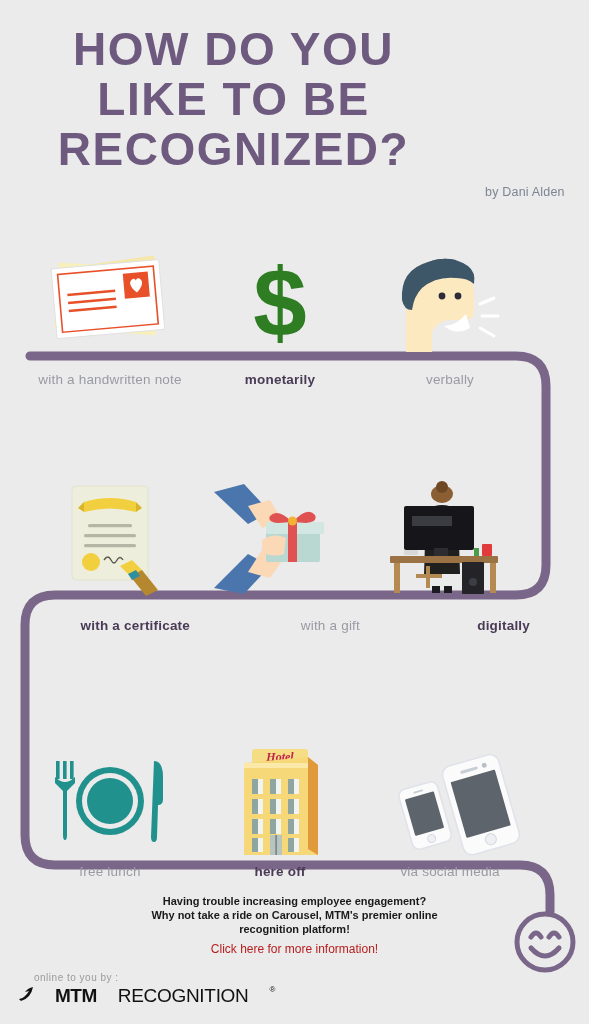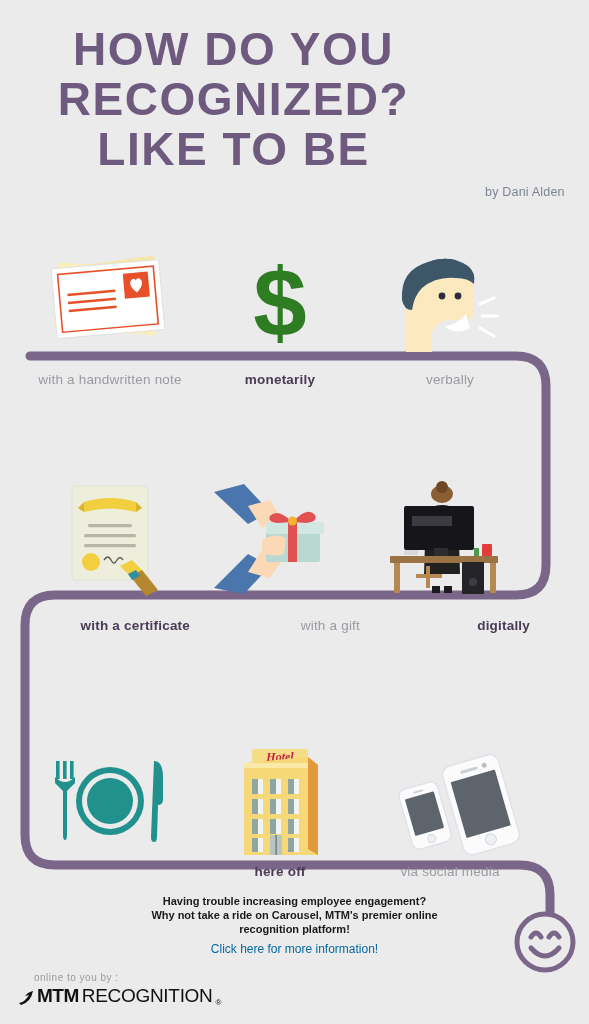--- a/index.html
+++ b/index.html
@@ -50,44 +50,44 @@
   .lab-r2 { top: 618px; text-align: right; }
   .lab-r3 { top: 864px; }
 
   
   .cta {
     position: absolute; left: 0; top: 894px; width: 589px; text-align: center;
     font-size: 11px; font-weight: bold; color: #1a1a1a; line-height: 14px;
   }
   .cta-link {
     position: absolute; left: 0; top: 942px; width: 589px; text-align: center;
-    font-size: 12px; color: #0369a1;
+    font-size: 12px; color: #b91c1c;
   }
   .brought {
     position: absolute; left: 34px; top: 972px;
     font-size: 10px; color: #9b9b9b; letter-spacing: .5px;
   }
   .logo-row {
     position: absolute; left: 18px; top: 985px;
-    display: flex; align-items: flex-end; gap: 3px;
+    display: flex; align-items: flex-start; gap: 21px;
   }
   .logo-mtm { font-size: 19px; font-weight: bold; color: #111; letter-spacing: -0.5px; }
   .logo-rec { font-size: 19px; font-weight: normal; color: #111; letter-spacing: -0.3px; }
   .logo-reg { font-size: 8px; color: #111; vertical-align: super; }
   .smiley { position: absolute; left: 513px; top: 910px; }
 </style>
 </head>
 <body>
 
 <div id="page">
 
   <div class="title-block">
     <div class="title-line">HOW DO YOU</div>
+    <div class="title-line">LIKE TO BE</div>
     <div class="title-line">RECOGNIZED?</div>
-    <div class="title-line">LIKE TO BE</div>
   </div>
   <div class="byline">by Dani Alden</div>
 
   <svg id="snake" viewBox="0 0 589 600">
     <path d="M 30 16
              L 516 16
              Q 546 16 546 46
              L 546 225
              Q 546 255 516 255
              L 55 255
@@ -302,20 +302,23 @@
           <rect x="82" y="20" width="58" height="92" rx="9" fill="#fbfbfc" stroke="#dfe2e8" stroke-width="1.5"></rect>
           <rect x="88" y="36" width="46" height="58" rx="1" fill="#5d646c"></rect>
           <rect x="100" y="28" width="18" height="3" rx="1.5" fill="#c9ced5"></rect>
           <circle cx="125" cy="29" r="2.4" fill="#b9bfc7"></circle>
           <circle cx="111" cy="102" r="5.5" fill="#eef0f3" stroke="#d4d8de" stroke-width="1"></circle>
         </g>
       </svg>
     </div>
   </div>
 
+  <div class="cell c1 lab-r3">
+    <div class="label">free lunch</div>
+  </div>
   <div class="cell c2 lab-r3">
     <div class="label bold">here off</div>
   </div>
   <div class="cell c3 lab-r3">
     <div class="label">via social media</div>
   </div>
 
   <div class="cta">
     <div>Having trouble increasing employee engagement?</div>
     <div>Why not take a ride on Carousel, MTM's premier online</div>

